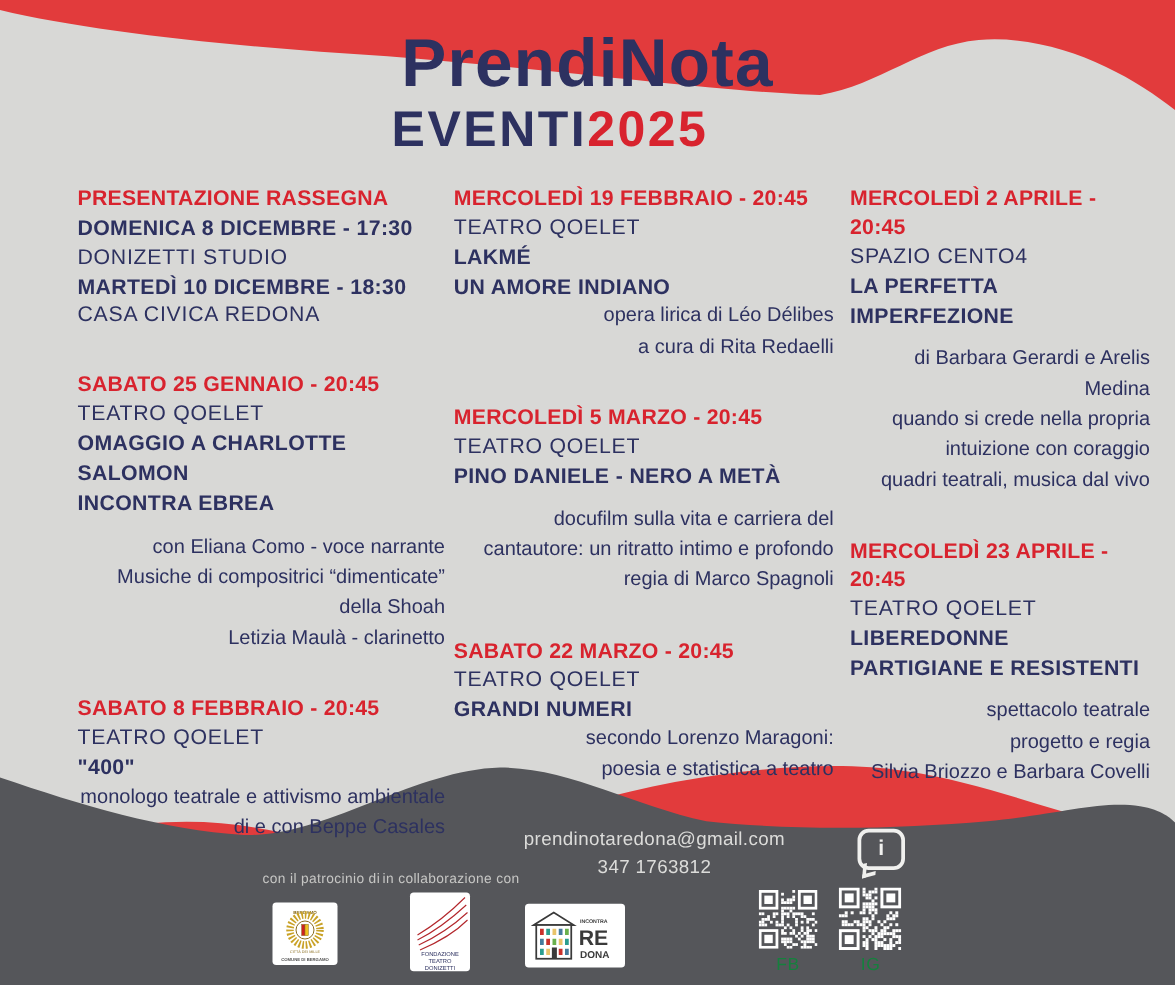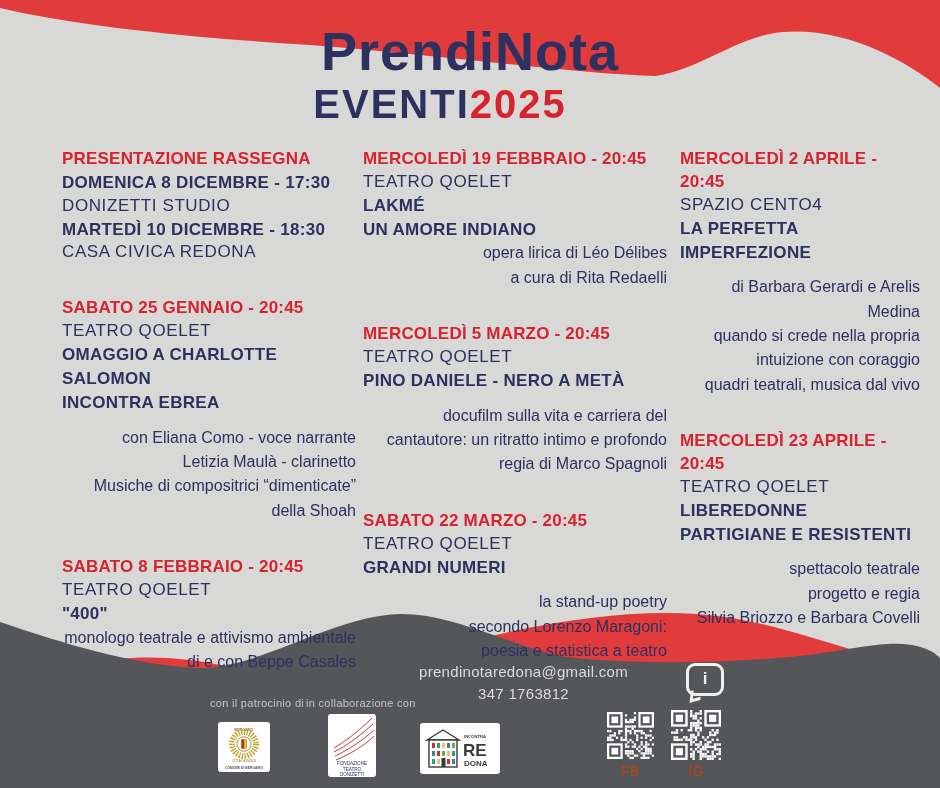--- a/index.html
+++ b/index.html
@@ -45,21 +45,21 @@
   .logo-bergamo{left:218px;top:722px;width:52px;height:50px;}
   .logo-donizetti{left:328px;top:714px;width:48px;height:63px;}
   .logo-redona{left:420px;top:723px;width:80px;height:51px;}
   .logo-box svg{display:block;width:100%;height:100%;}
 
   .qr{position:absolute;}
   .qr-fb{left:607px;top:712px;width:47px;height:47px;}
   .qr-ig{left:671px;top:710px;width:50px;height:50px;}
   .qr svg{display:block;width:100%;height:100%;}
   .qr-label{position:absolute;top:763px;width:47px;text-align:center;
-            font-size:14px;color:#c2410c;letter-spacing:.5px;}
+            font-size:14px;color:#15803d;letter-spacing:.5px;}
   .qr-label-fb{left:607px;}
   .qr-label-ig{left:673px;}
 </style>
 </head>
 <body>
 
 <div class="canvas">
 
   <svg class="layer top-wave" width="940" height="140" viewBox="0 0 940 140">
     <path class="wave-red" d="M0,0 H940 V88 C905,60 845,27 783,32 C737,36 704,68 656,76 C580,74 440,55 310,45 C195,38 75,26 0,8 Z"></path>
@@ -82,22 +82,22 @@
         <div class="l-venue">DONIZETTI STUDIO</div>
         <div class="l-title">MARTEDÌ 10 DICEMBRE - 18:30</div>
         <div class="l-venue">CASA CIVICA REDONA</div>
       </div>
       <div class="block">
         <div class="l-date">SABATO 25 GENNAIO - 20:45</div>
         <div class="l-venue">TEATRO QOELET</div>
         <div class="l-title">OMAGGIO A CHARLOTTE SALOMON</div>
         <div class="l-title">INCONTRA EBREA</div>
         <div class="l-desc gap">con Eliana Como - voce narrante</div>
+        <div class="l-desc">Musiche di compositrici “dimenticate” della Shoah</div>
         <div class="l-desc">Letizia Maulà - clarinetto</div>
-        <div class="l-desc">Musiche di compositrici “dimenticate” della Shoah</div>
       </div>
       <div class="block">
         <div class="l-date">SABATO 8 FEBBRAIO - 20:45</div>
         <div class="l-venue">TEATRO QOELET</div>
         <div class="l-title">"400"</div>
         <div class="l-desc">monologo teatrale e attivismo ambientale</div>
         <div class="l-desc">di e con Beppe Casales</div>
       </div>
     </div>
   <div class="col col-2">
@@ -113,21 +113,20 @@
         <div class="l-date">MERCOLEDÌ 5 MARZO - 20:45</div>
         <div class="l-venue">TEATRO QOELET</div>
         <div class="l-title">PINO DANIELE - NERO A METÀ</div>
         <div class="l-desc gap">docufilm sulla vita e carriera del cantautore: un ritratto intimo e profondo</div>
         <div class="l-desc">regia di Marco Spagnoli</div>
       </div>
       <div class="block">
         <div class="l-date">SABATO 22 MARZO - 20:45</div>
         <div class="l-venue">TEATRO QOELET</div>
         <div class="l-title">GRANDI NUMERI</div>
-        <div class="l-desc gap">la stand-up poetry</div>
         <div class="l-desc">secondo Lorenzo Maragoni:</div>
         <div class="l-desc">poesia e statistica a teatro</div>
       </div>
     </div>
   <div class="col col-3">
       <div class="block">
         <div class="l-date">MERCOLEDÌ 2 APRILE - 20:45</div>
         <div class="l-venue">SPAZIO CENTO4</div>
         <div class="l-title">LA PERFETTA IMPERFEZIONE</div>
         <div class="l-desc gap">di Barbara Gerardi e Arelis Medina</div>

